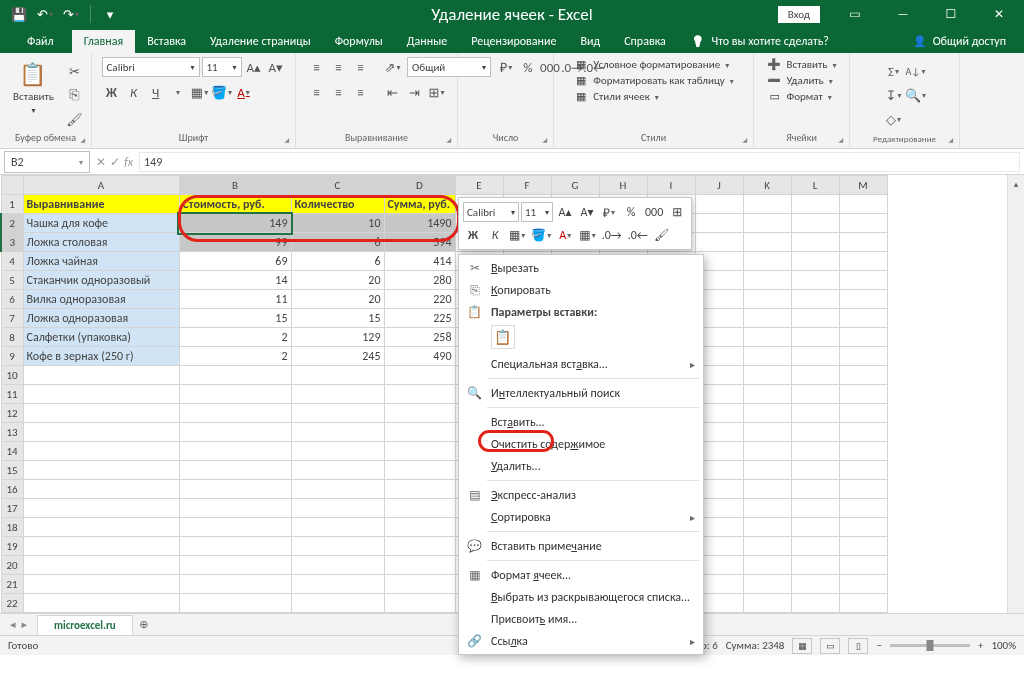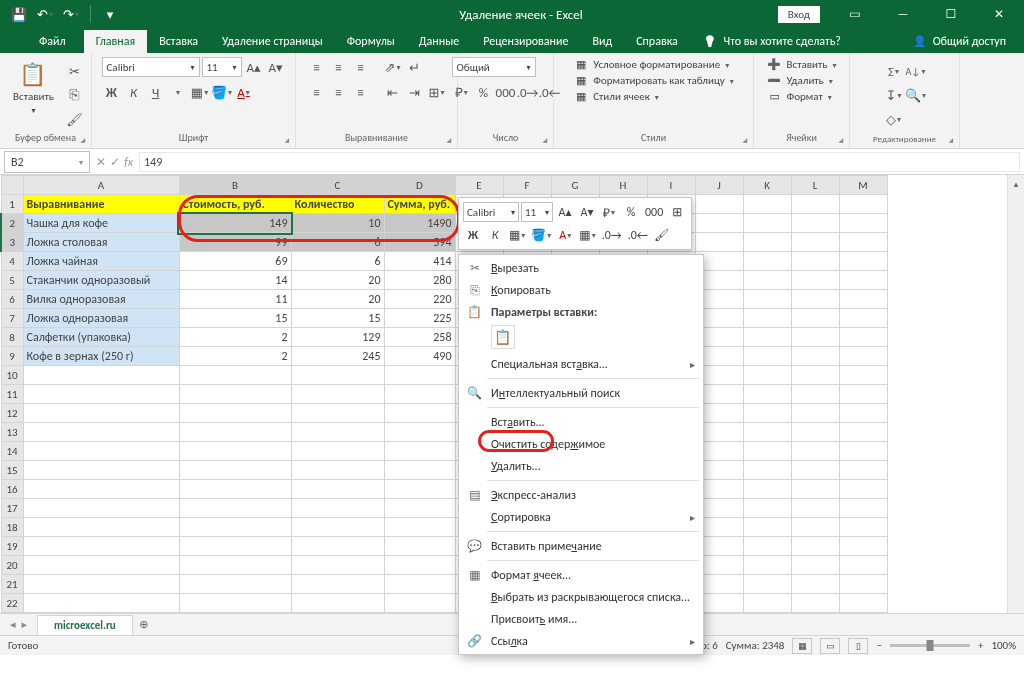--- a/index.html
+++ b/index.html
@@ -1,25 +1,25 @@
 <!DOCTYPE html>
 <html><head>
 <meta charset="utf-8">
 <style>
 * { margin:0; padding:0; box-sizing:border-box; font-family:"Segoe UI",Calibri,sans-serif; }
 body { background:#fff; width:1024px; height:685px; overflow:hidden; font-size:12px; color:#444; position:relative; }
 .titlebar { height:28px; background:#0b6836; display:flex; align-items:center; color:#fff; }
 .qat { display:flex; gap:4px; padding:0 8px; align-items:center; }
 .qat-btn { width:22px; height:22px; display:flex; align-items:center; justify-content:center; color:#fff; font-size:13px; }
 .qat-sep { width:1px; height:18px; background:rgba(255,255,255,.25); margin:0 4px; }
-.title-text { position:absolute; left:50%; transform:translateX(-50%); font-size:13px;margin-left:9px; }
+.title-text { position:absolute; left:50%; transform:translateX(-50%); font-size:17px; }
 .titlebar-right { margin-left:auto; display:flex; align-items:center; gap:2px; padding-right:2px; }
 .login-btn { background:#fff; color:#444; padding:2px 10px; font-size:11px; margin-right:10px; }
 .win-btn { width:46px; height:28px; display:flex; align-items:center; justify-content:center; color:#fff; font-size:12px; }
-.menubar { height:25px; background:#0b6836; display:flex; align-items:flex-end; padding-left:27px; }
+.menubar { height:25px; background:#0b6836; display:flex; align-items:flex-end; padding-left:15px; }
 .menu-tab { padding:4px 12px 5px; color:#fff; font-size:12px; cursor:pointer; }
 .menu-tab.file { padding-right:18px; }
 .menu-tab.active { background:#f3f3f3; color:#0b6836; }
 .tell-me { margin-left:14px; color:#fff; display:flex; align-items:center; gap:6px; font-size:12px; padding-bottom:5px; }
 .tell-me::before { content:"💡"; filter:grayscale(1) brightness(3); font-size:11px; }
 .share-btn { margin-left:auto; margin-right:18px; color:#fff; font-size:12px; padding-bottom:5px; display:flex; align-items:center; gap:6px; }
 .share-btn::before { content:"👤"; font-size:11px; }
 .ribbon { background:#f3f3f3; border-bottom:1px solid #d4d4d4; display:flex; height:96px; }
 .ribbon-group { border-right:1px solid #e1e1e1; display:flex; flex-direction:column; align-items:center; padding:4px 6px 2px; }
 .group-body { flex:1; display:flex; align-items:flex-start; gap:4px; }
@@ -178,21 +178,21 @@
         <div style="width:8px"></div>
         <div class="sm-btn">⇤</div>
         <div class="sm-btn">⇥</div>
         <div class="sm-btn dd">⊞</div>
       </div>
     </div>
     <div class="group-label">Выравнивание</div>
   </div>
 
   <div class="ribbon-group" style="width:96px">
-    <div class="group-body" style="flex-direction:column;gap:5px">
+    <div class="group-body" style="flex-direction:row;gap:5px">
       <div class="font-name" style="width:84px">
           <span>Общий</span>
           <span style="font-size:8px">▾</span>
         </div>
       <div class="inline-row">
         <div class="sm-btn dd">₽</div>
         <div class="sm-btn">%</div>
         <div class="sm-btn">000</div>
         <div class="sm-btn">.0→</div>
         <div class="sm-btn">.0←</div>

